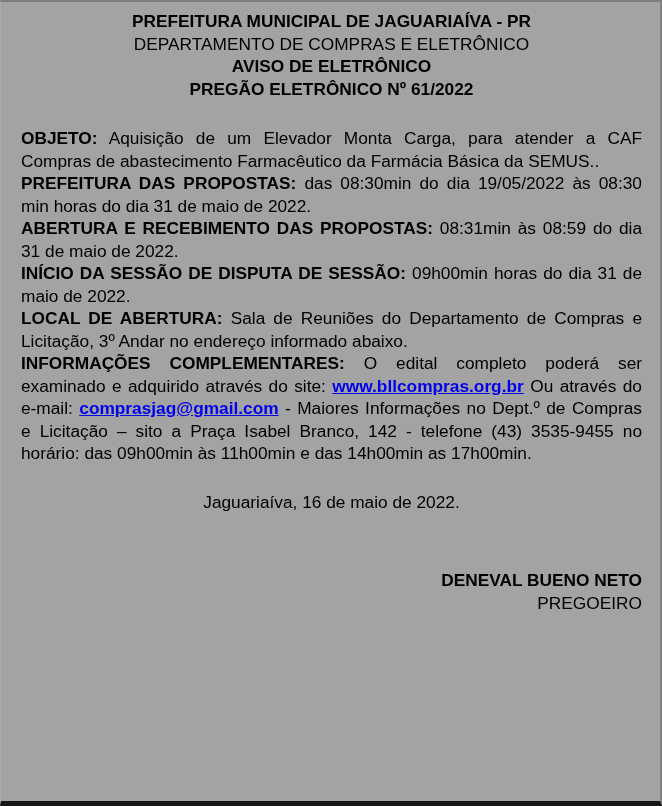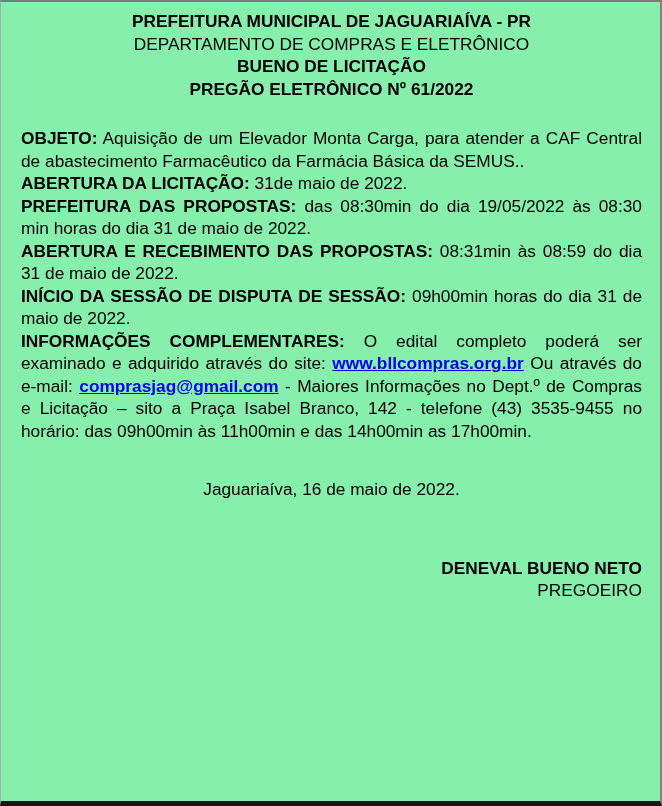--- a/index.html
+++ b/index.html
@@ -13,68 +13,68 @@
     box-sizing: border-box;
     border-top: 2px solid #7d7d7d;
     border-right: 2px solid #828282;
     border-left: 1px solid #aaaaaa;
     border-bottom: 5px solid #161616;
     padding: 8px 18px 0 20px;
     font-family: "Liberation Sans", sans-serif;
     font-size: 17.3px;
     line-height: 22.5px;
     color: #000000;
-    background: #86efac;
+    background: #a3a3a3;
   }
   p { margin: 0; }
   .bold { font-weight: bold; }
   .doc-header p { text-align: center; }
   .header-spacer { height: 27px; }
   .para { text-align: justify; }
   .date-line {
     text-align: center;
-    margin-top: 36px;
+    margin-top: 26px;
   }
   .signature-block {
     margin-top: 56px;
     text-align: right;
   }
   .link {
     color: #0000ee;
     text-decoration: underline;
     cursor: pointer;
     font-weight: bold;
   }
 </style>
 </head>
 <body>
 
 <div class="page">
 
   <header class="doc-header">
     <p class="bold">PREFEITURA MUNICIPAL DE JAGUARIAÍVA - PR</p>
     <p>DEPARTAMENTO DE COMPRAS E ELETRÔNICO</p>
-    <p class="bold">BUENO DE LICITAÇÃO</p>
+    <p class="bold">AVISO DE ELETRÔNICO</p>
     <p class="bold">PREGÃO ELETRÔNICO Nº 61/2022</p>
   </header>
 
   <div class="header-spacer"></div>
 
   <section class="doc-body">
 
-    <p class="para"><span class="bold">OBJETO:</span> <span>Aquisição de um Elevador Monta Carga, para atender a CAF Central de abastecimento Farmacêutico da Farmácia Básica da SEMUS..</span></p>
+    <p class="para"><span class="bold">OBJETO:</span> <span>Aquisição de um Elevador Monta Carga, para atender a CAF Compras de abastecimento Farmacêutico da Farmácia Básica da SEMUS..</span></p>
 
-    <p class="para"><span class="bold">ABERTURA DA LICITAÇÃO:</span> <span>31de maio de 2022.</span></p>
 
     <p class="para"><span class="bold">PREFEITURA DAS PROPOSTAS:</span> <span>das 08:30min do dia 19/05/2022 às 08:30 min horas do dia 31 de maio de 2022.</span></p>
 
     <p class="para"><span class="bold">ABERTURA E RECEBIMENTO DAS PROPOSTAS:</span> <span>08:31min às 08:59 do dia 31 de maio de 2022.</span></p>
 
     <p class="para"><span class="bold">INÍCIO DA SESSÃO DE DISPUTA DE SESSÃO:</span> <span>09h00min horas do dia 31 de maio de 2022.</span></p>
 
+    <p class="para"><span class="bold">LOCAL DE ABERTURA:</span> <span>Sala de Reuniões do Departamento de Compras e Licitação, 3º Andar no endereço informado abaixo.</span></p>
 
     <p class="para"><span class="bold">INFORMAÇÕES COMPLEMENTARES:</span> <span>O edital completo poderá ser examinado e adquirido através do site:</span> <a class="link">www.bllcompras.org.br</a> <span>Ou através do e-mail:</span> <a class="link">comprasjag@gmail.com</a> <span>- Maiores Informações no Dept.º de Compras e Licitação – sito a Praça Isabel Branco, 142 - telefone (43) 3535-9455 no horário: das 09h00min às 11h00min e das 14h00min as 17h00min.</span></p>
 
   </section>
 
   <p class="date-line">Jaguariaíva, 16 de maio de 2022.</p>
 
   <div class="signature-block">
     <p class="bold">DENEVAL BUENO NETO</p>
     <p>PREGOEIRO</p>

